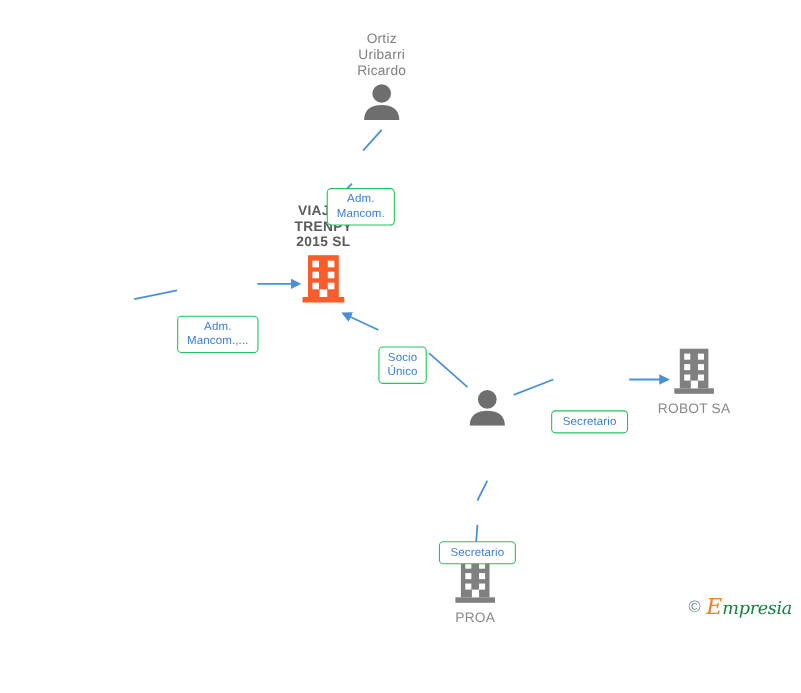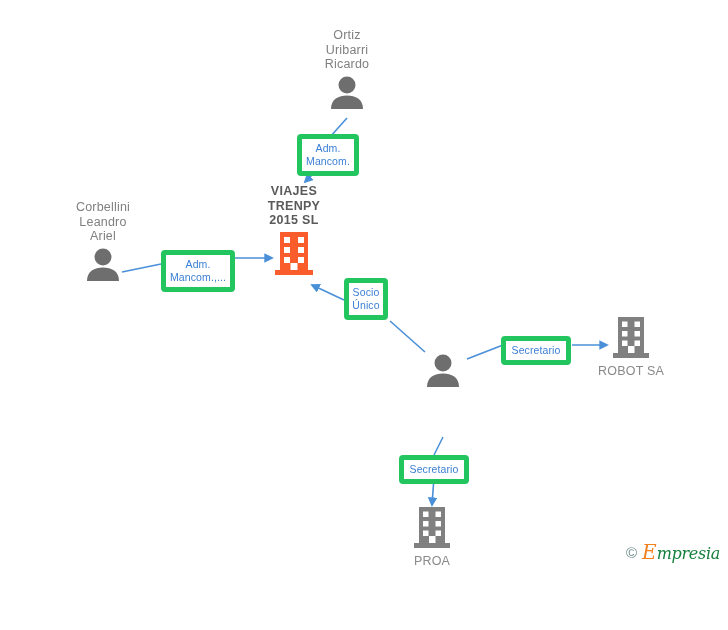--- a/index.html
+++ b/index.html
@@ -54,29 +54,30 @@
   .node.company .caption { color: #8a8a8a; }
 
   .cap-above { margin-bottom: 3px; }
   .cap-below { margin-top: 4px; }
 
   
   .rel {
     position: absolute;
     box-sizing: border-box;
     background: #ffffff;
-    border: 5px solid #22c55e;
+    border: 1px solid #22c55e;
     border-radius: 4px;
     color: #3b7fd4;
     font-size: 10.5px;
     line-height: 13px;
     text-align: center;
     padding: 3px 0;
     white-space: pre-line;
     letter-spacing: .1px;
+    margin-top: 37px;
   }
 </style>
 </head>
 <body>
 
 <div id="canvas">
 
   <svg id="edges" viewBox="0 0 728 630" width="728" height="630" xmlns="http://www.w3.org/2000/svg">
     <defs>
       <marker id="arrow" viewBox="0 0 10 10" refX="8" refY="5" markerWidth="6" markerHeight="6" orient="auto-start-reverse">
@@ -133,31 +134,20 @@
           <rect x="50" y="16" width="6" height="6"></rect>
           <rect x="64" y="16" width="6" height="6"></rect>
           <rect x="50" y="26" width="6" height="6"></rect>
           <rect x="64" y="26" width="6" height="6"></rect>
           <rect x="56.5" y="32" width="7" height="7"></rect>
         </g>
       </svg>
     </span>
   </div>
 
-  <div class="node person" style="left:43px; top:200px;">
-    <span class="caption cap-above">Corbellini
-Leandro
-Ariel</span>
-    <span class="icon-wrap">
-      <svg width="120" height="34" viewBox="0 0 120 34" xmlns="http://www.w3.org/2000/svg">
-        <circle cx="60" cy="10" r="8.5" fill="#6E6E6E"></circle>
-        <path d="M44 34 C44 24 51.5 20.5 60 20.5 C68.5 20.5 76 24 76 34 Z" fill="#6E6E6E"></path>
-      </svg>
-    </span>
-  </div>
 
   <div class="node person" style="left:383px; top:353px;">
     <span class="icon-wrap">
       <svg width="120" height="34" viewBox="0 0 120 34" xmlns="http://www.w3.org/2000/svg">
         <circle cx="60" cy="10" r="8.5" fill="#6E6E6E"></circle>
         <path d="M44 34 C44 24 51.5 20.5 60 20.5 C68.5 20.5 76 24 76 34 Z" fill="#6E6E6E"></path>
       </svg>
     </span>
   </div>
 

